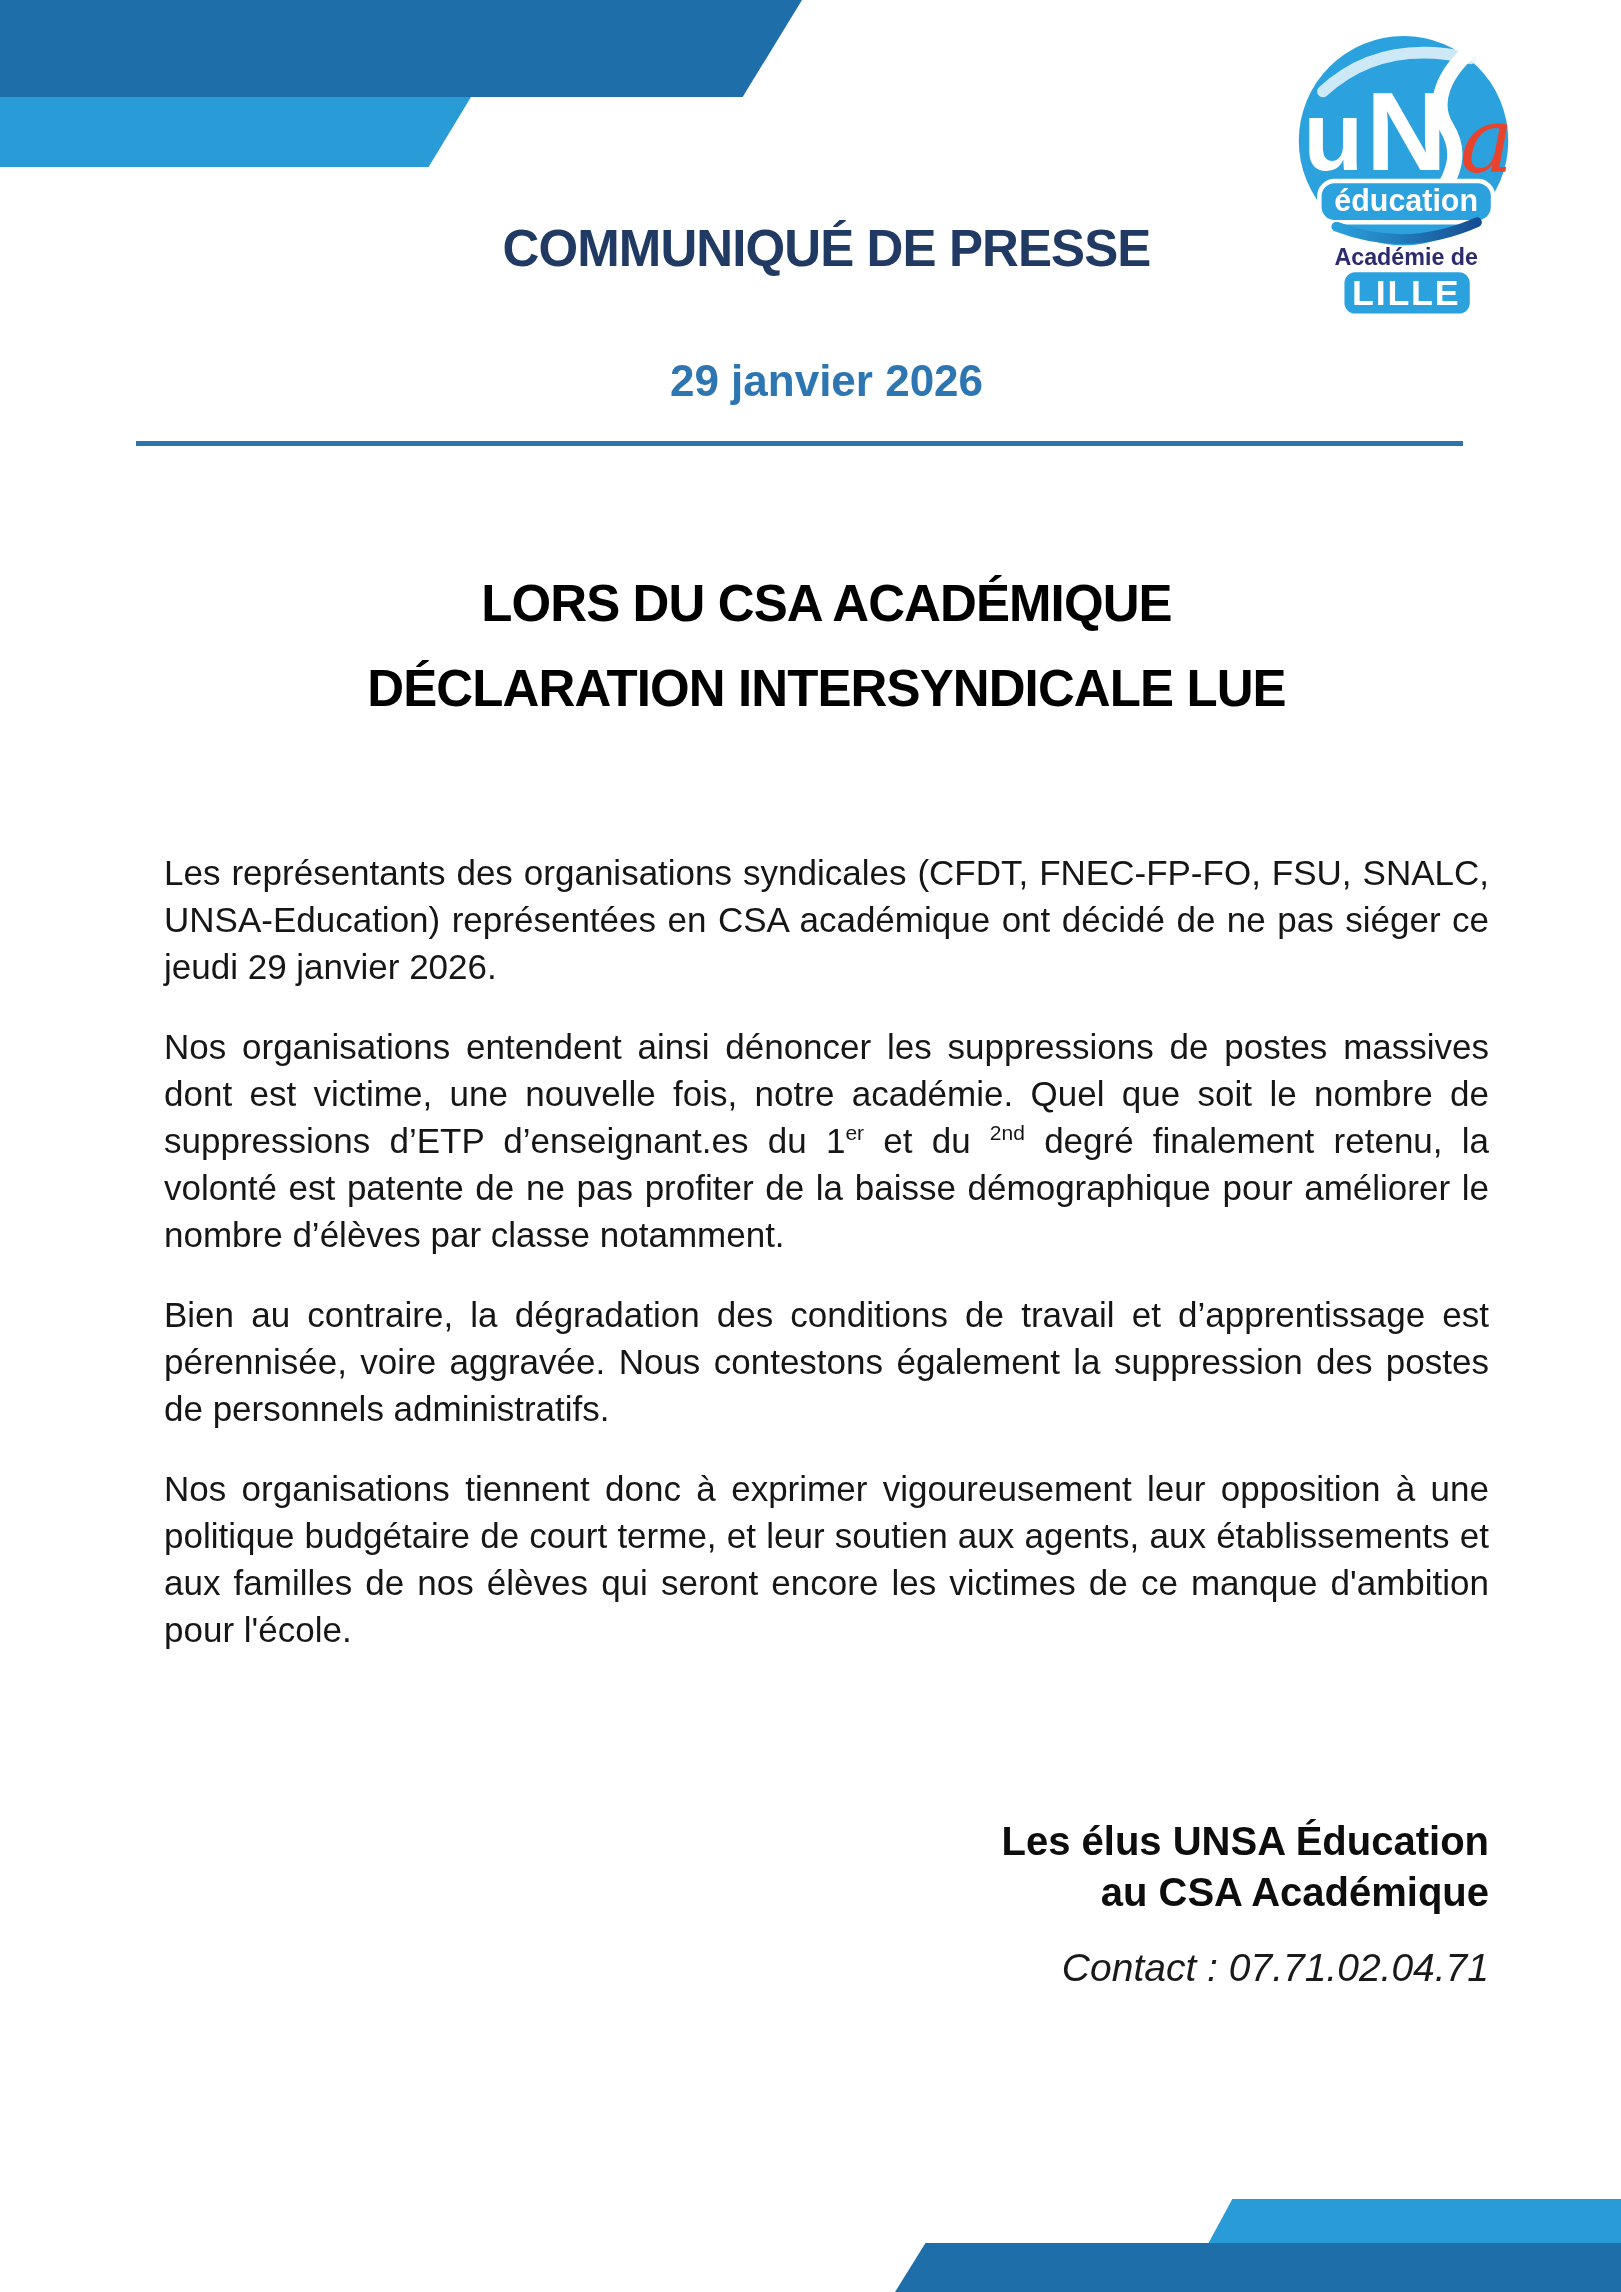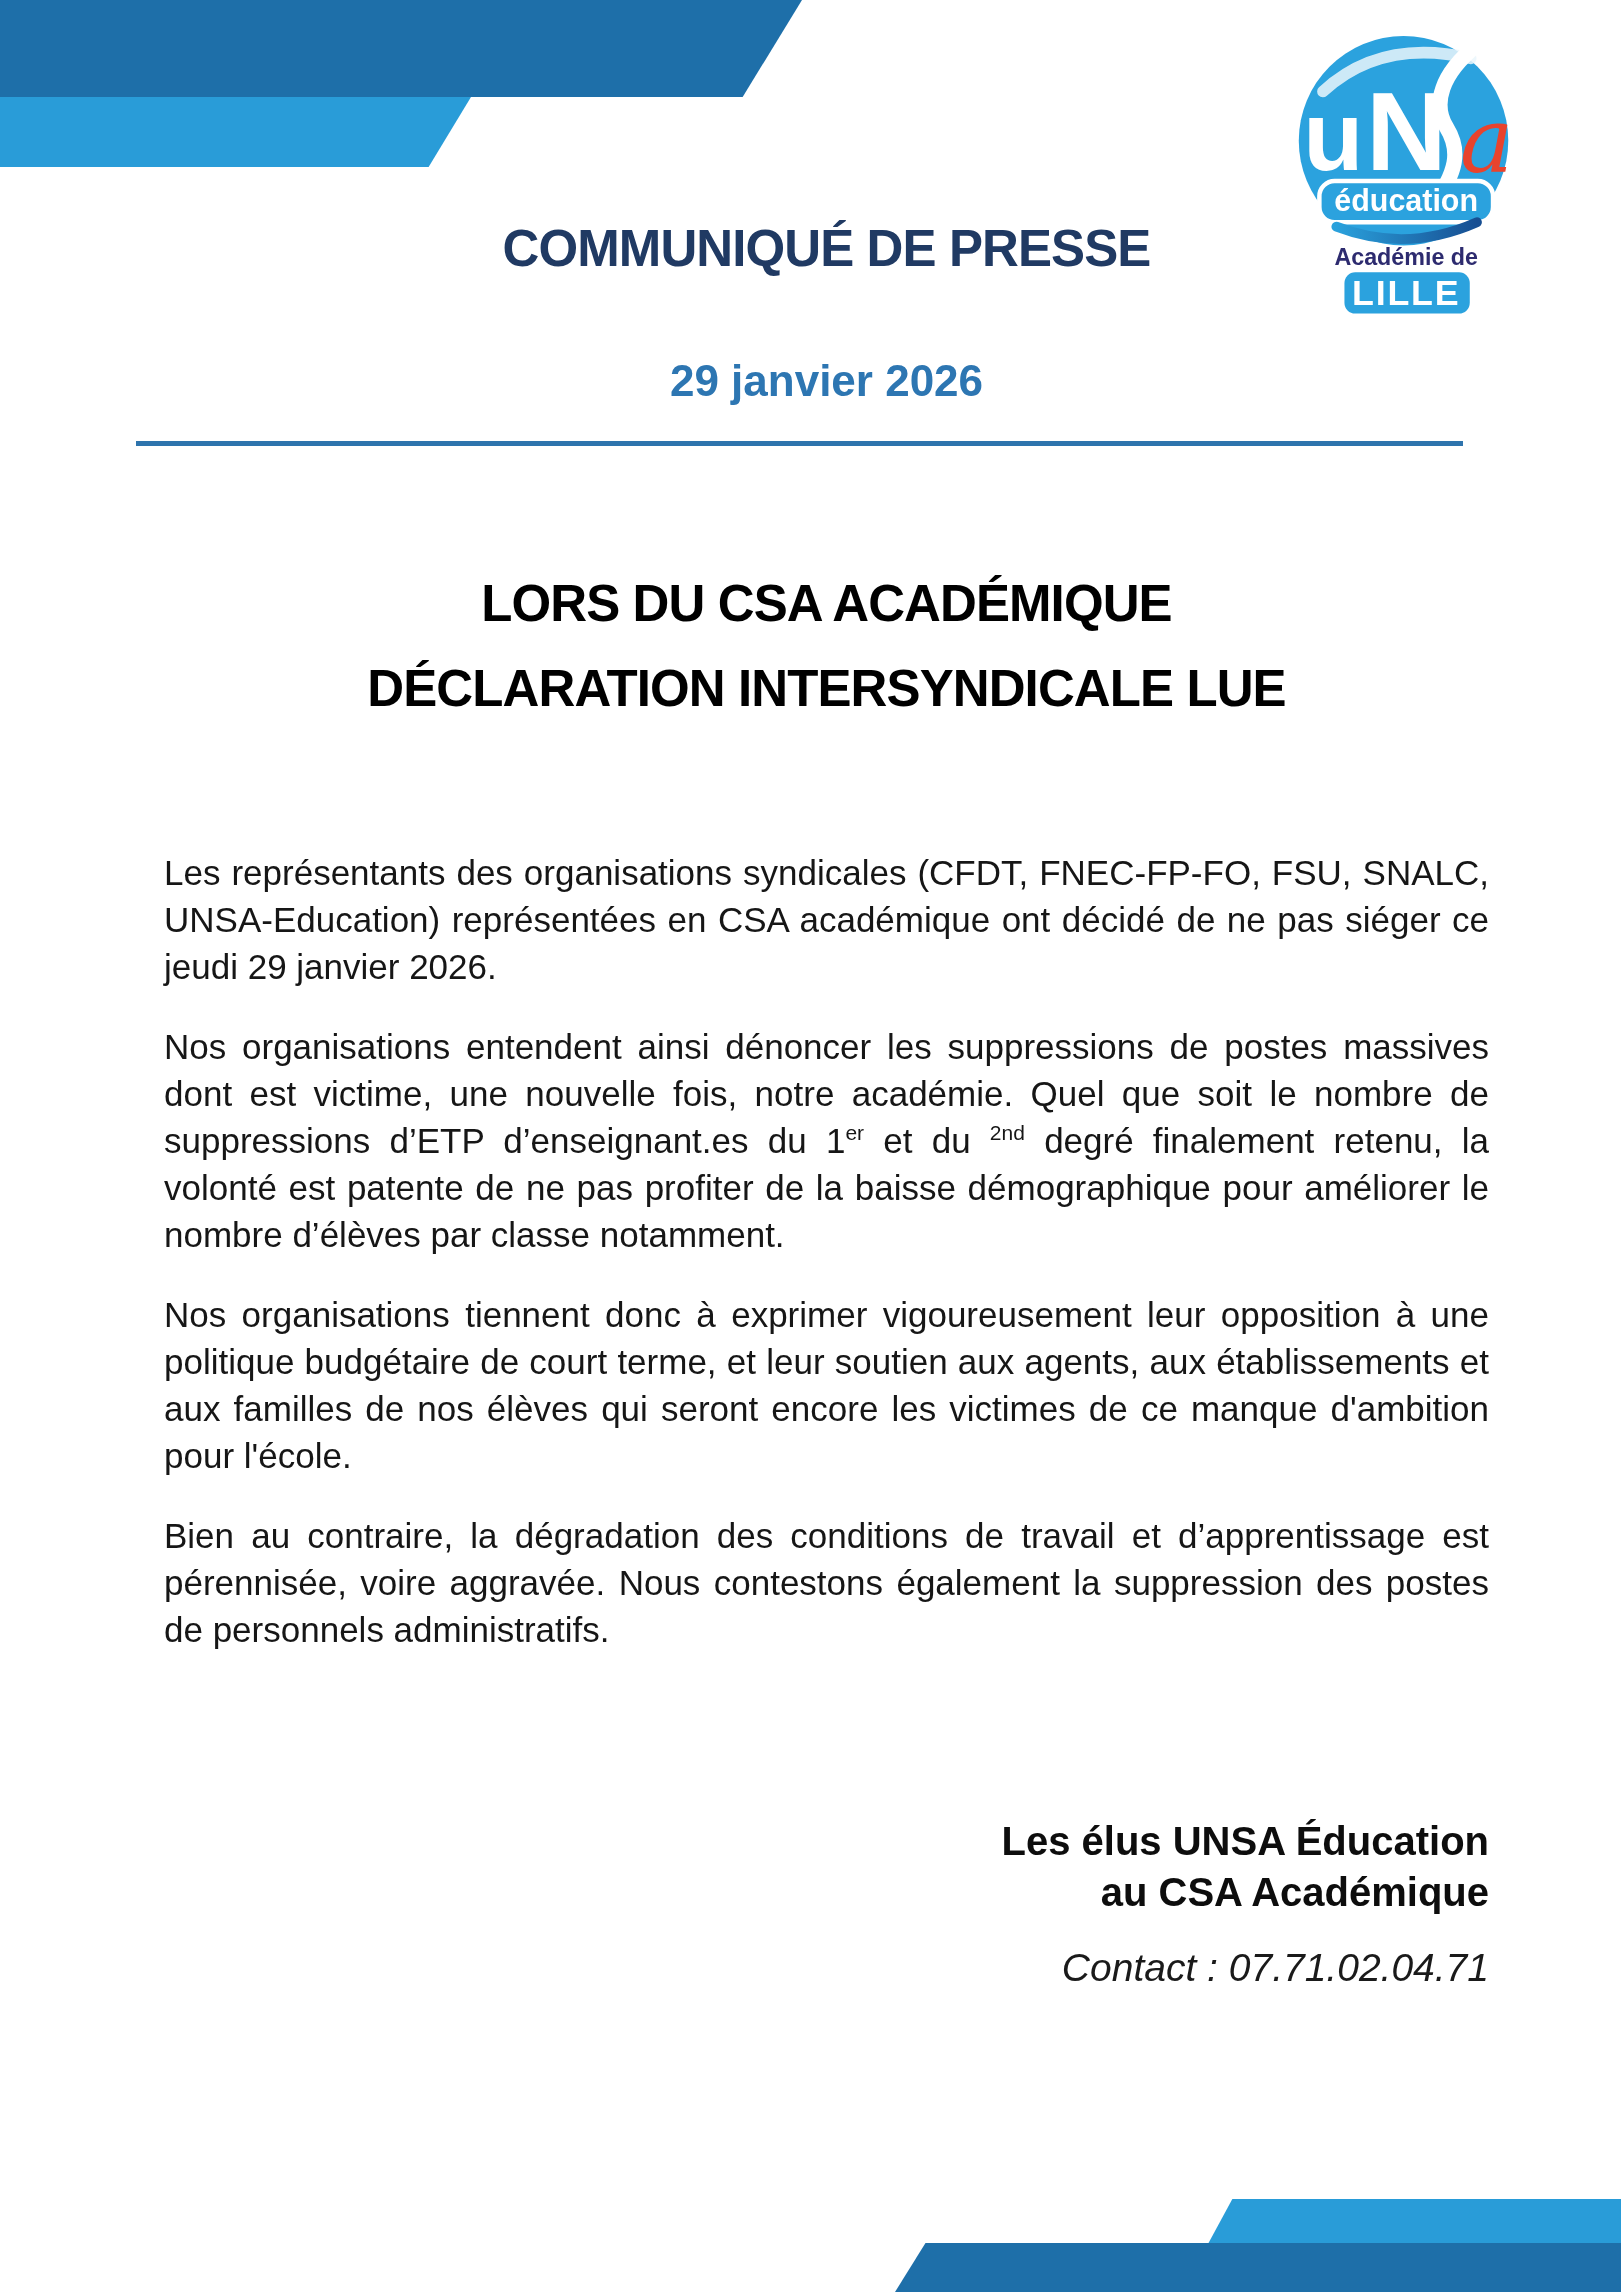--- a/index.html
+++ b/index.html
@@ -103,22 +103,22 @@
   <div class="divider"></div>
 
   <div class="headline">
     <div>LORS DU CSA ACADÉMIQUE</div>
     <div>DÉCLARATION INTERSYNDICALE LUE</div>
   </div>
 
   <div class="body-text">
     <p>Les représentants des organisations syndicales (CFDT, FNEC-FP-FO, FSU, SNALC, UNSA-Education) représentées en CSA académique ont décidé de ne pas siéger ce jeudi 29 janvier 2026.</p>
     <p><span>Nos organisations entendent ainsi dénoncer les suppressions de postes massives dont est victime, une nouvelle fois, notre académie. Quel que soit le nombre de suppressions d’ETP d’enseignant.es du 1</span><sup>er</sup><span> et du </span><sup>2nd</sup><span> degré finalement retenu, la volonté est patente de ne pas profiter de la baisse démographique pour améliorer le nombre d’élèves par classe notamment.</span></p>
+    <p>Bien au contraire, la dégradation des conditions de travail et d’apprentissage est pérennisée, voire aggravée. Nous contestons également la suppression des postes de personnels administratifs.</p>
     <p>Nos organisations tiennent donc à exprimer vigoureusement leur opposition à une politique budgétaire de court terme, et leur soutien aux agents, aux établissements et aux familles de nos élèves qui seront encore les victimes de ce manque d'ambition pour l'école.</p>
-    <p>Bien au contraire, la dégradation des conditions de travail et d’apprentissage est pérennisée, voire aggravée. Nous contestons également la suppression des postes de personnels administratifs.</p>
   </div>
 
   <div class="signature">
     <div class="sig-line">Les élus UNSA Éducation</div>
     <div class="sig-line">au CSA Académique</div>
     <div class="contact">Contact : 07.71.02.04.71</div>
   </div>
 
 </div>
 

